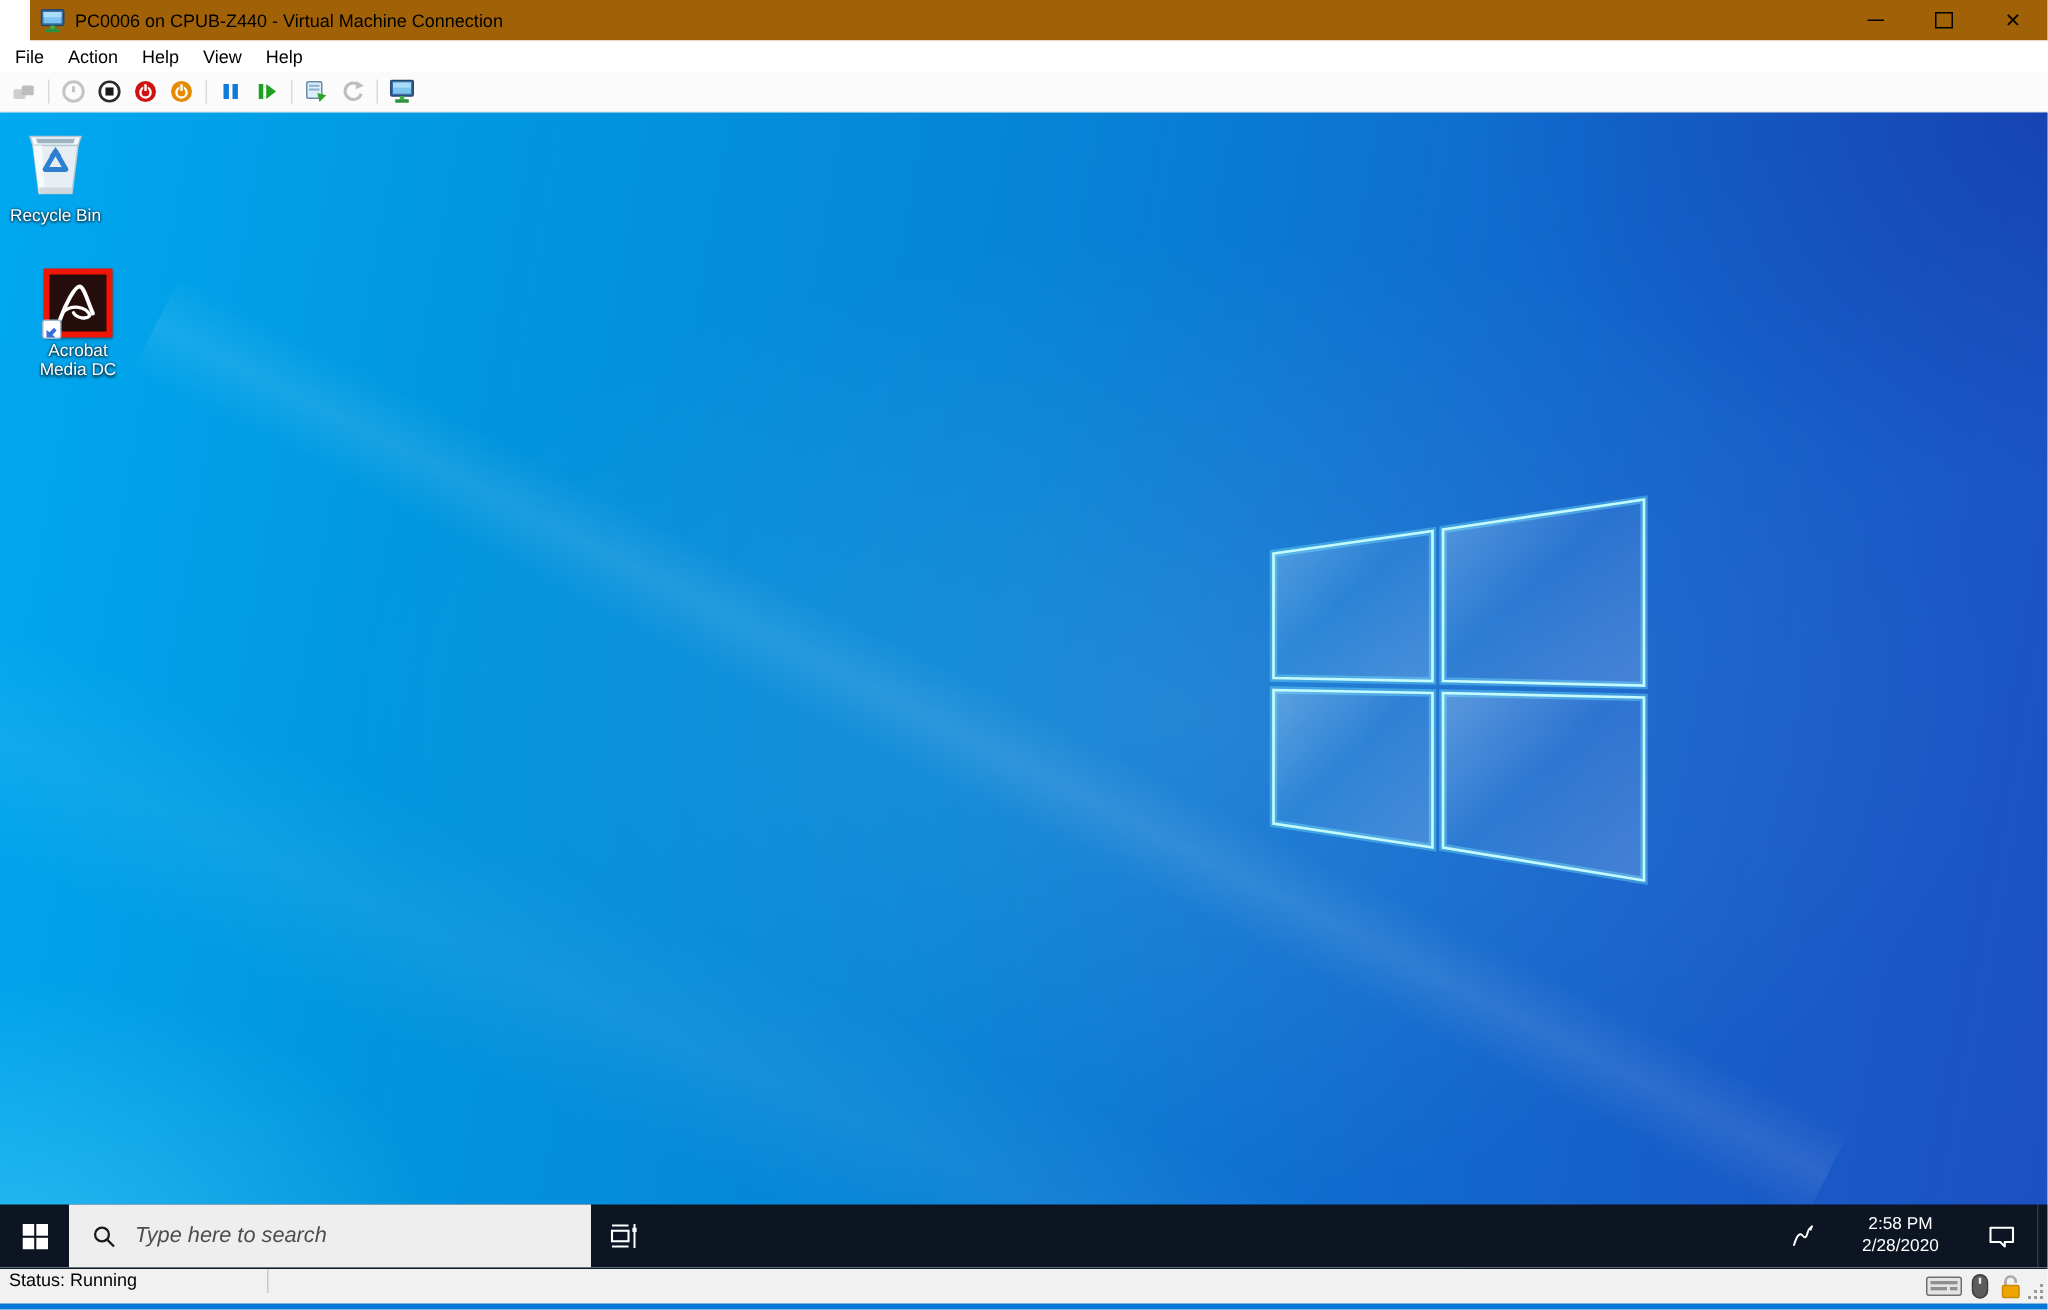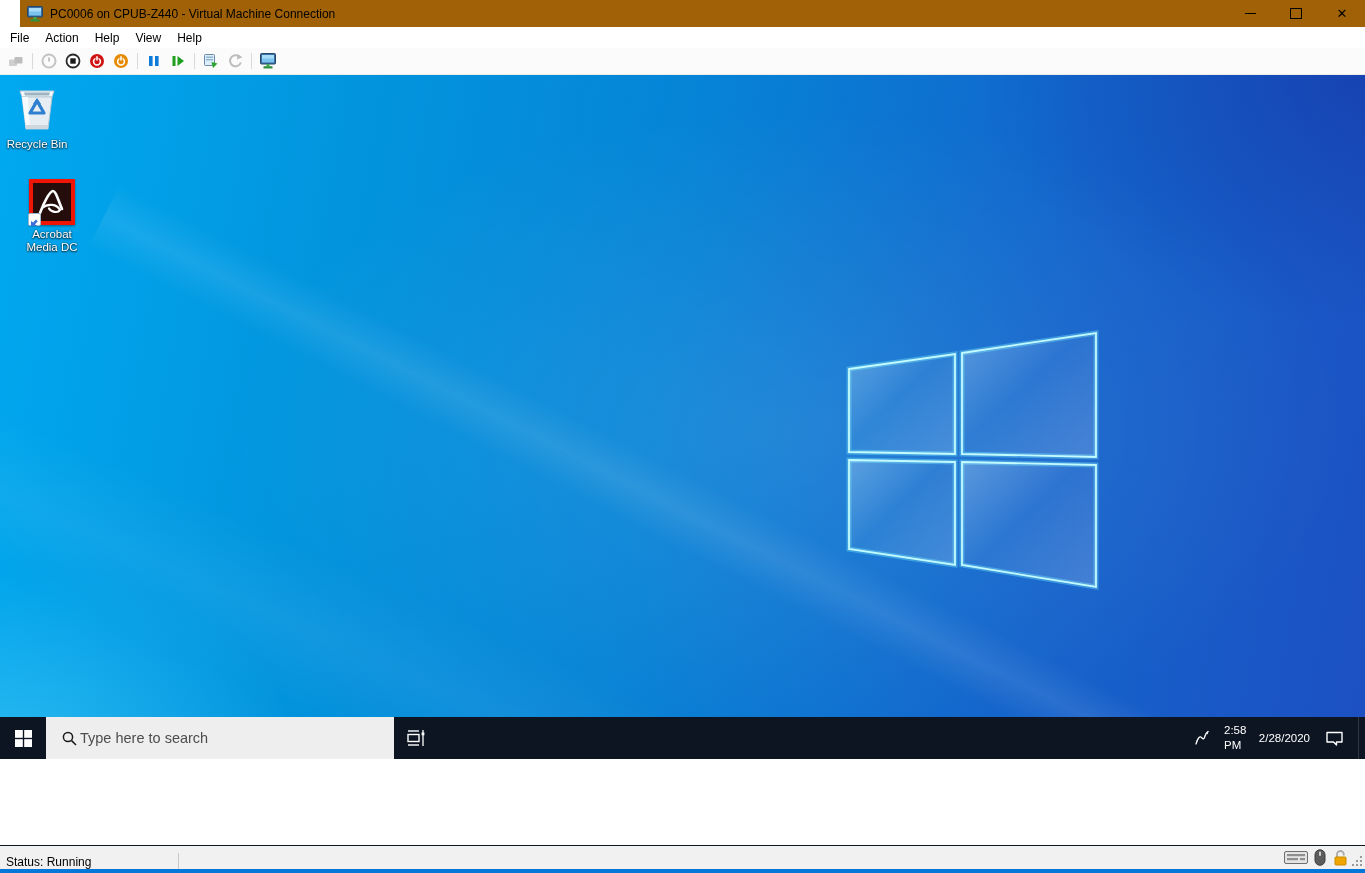--- a/index.html
+++ b/index.html
@@ -22,21 +22,21 @@
     display:flex;align-items:center;padding-left:2px;}
   .menu-item{font-size:12px;color:#000000;padding:2px 8px;}
 
   
   .toolbar{position:absolute;top:48px;left:0;right:0;height:27px;background:#fbfbfb;
     display:flex;align-items:center;padding-left:4px;border-bottom:1px solid #ececec;box-sizing:border-box;}
   .tb-btn{width:24px;height:22px;display:flex;align-items:center;justify-content:center;border-radius:2px;}
   .tb-sep{width:1px;height:16px;background:#d9d9d9;margin:0 4px;}
 
   
-  .vm-screen{position:absolute;top:75px;left:0;right:0;height:684px;overflow:hidden;
+  .vm-screen{position:absolute;top:75px;left:0;right:0;height:770px;overflow:hidden;
     background:
       radial-gradient(ellipse 500px 320px at 0% 100%, rgba(110,225,255,0.38), transparent 60%),
       radial-gradient(ellipse 700px 450px at 100% 0%, rgba(18,38,150,0.40), transparent 55%),
       radial-gradient(ellipse 900px 520px at 58% 52%, rgba(255,255,255,0.10), transparent 62%),
       linear-gradient(100deg,#00a9f0 0%,#0295de 24%,#0683d6 48%,#1365cc 74%,#1d50c2 100%);}
   .beam{position:absolute;background:linear-gradient(to bottom,transparent,rgba(255,255,255,0.09),transparent);}
   .beam1{left:120px;top:110px;width:1250px;height:70px;transform:rotate(27deg);transform-origin:left top;}
   .beam2{left:-80px;top:300px;width:1550px;height:150px;transform:rotate(24deg);transform-origin:left top;
     background:linear-gradient(to bottom,transparent,rgba(255,255,255,0.06),transparent);}
 
@@ -52,35 +52,35 @@
   .acro-inner{position:absolute;inset:4px;background:#250d0c;}
   .shortcut-badge{position:absolute;left:-1px;bottom:-1px;width:13px;height:13px;background:#fff;
     border:1px solid #9fb6cc;border-radius:2px;box-sizing:border-box;}
 
   
   .taskbar{position:absolute;left:0;right:0;bottom:0;height:42px;background:#0c1521;
     display:flex;align-items:stretch;}
   .start-btn{width:46px;display:flex;align-items:center;justify-content:center;}
   .search-box{width:348px;background:#eeeeee;display:flex;align-items:center;padding-left:15px;box-sizing:border-box;}
   .search-box input{border:none;outline:none;background:transparent;font-size:14.5px;color:#333;
-    width:270px;font-family:"Liberation Sans",sans-serif;}
+    margin-left:10px;width:270px;font-family:"Liberation Sans",sans-serif;font-style:italic;}
   .search-box input::placeholder{color:#4d4d4d;opacity:1;}
   .taskview-btn{width:44px;display:flex;align-items:center;justify-content:center;}
   .tb-spacer{flex:1;}
   .tray{display:flex;align-items:stretch;}
   .tray-btn{display:flex;align-items:center;justify-content:center;}
   .pen-btn{width:44px;}
-  .clock{width:86px;display:flex;flex-direction:row;align-items:center;justify-content:center;
+  .clock{width:86px;display:flex;flex-direction:column;align-items:center;justify-content:center;
     color:#fff;font-size:11.5px;line-height:15px;}
   .action-btn{width:48px;}
   .show-desktop{width:6px;border-left:1px solid rgba(255,255,255,0.15);}
 
   
   .statusbar{position:absolute;left:0;top:845px;right:0;height:24px;background:#f1f1f1;
-    display:flex;align-items:flex-end;border-top:1px solid #101820;box-sizing:border-box;}
+    display:flex;align-items:flex-start;border-top:1px solid #101820;box-sizing:border-box;}
   .status-cell{width:172px;padding-left:6px;font-size:12px;color:#000;}
   .sb-divider{width:1px;height:16px;background:#c9c9c9;}
   .sb-right{position:absolute;right:16px;top:0;height:100%;display:flex;align-items:center;gap:6px;}
   .grip{position:absolute;right:2px;bottom:2px;width:12px;height:12px;}
 
   .bottom-border{position:absolute;left:0;right:0;top:869px;height:4px;background:#0277d7;}
 </style>
 </head>
 <body>
 

